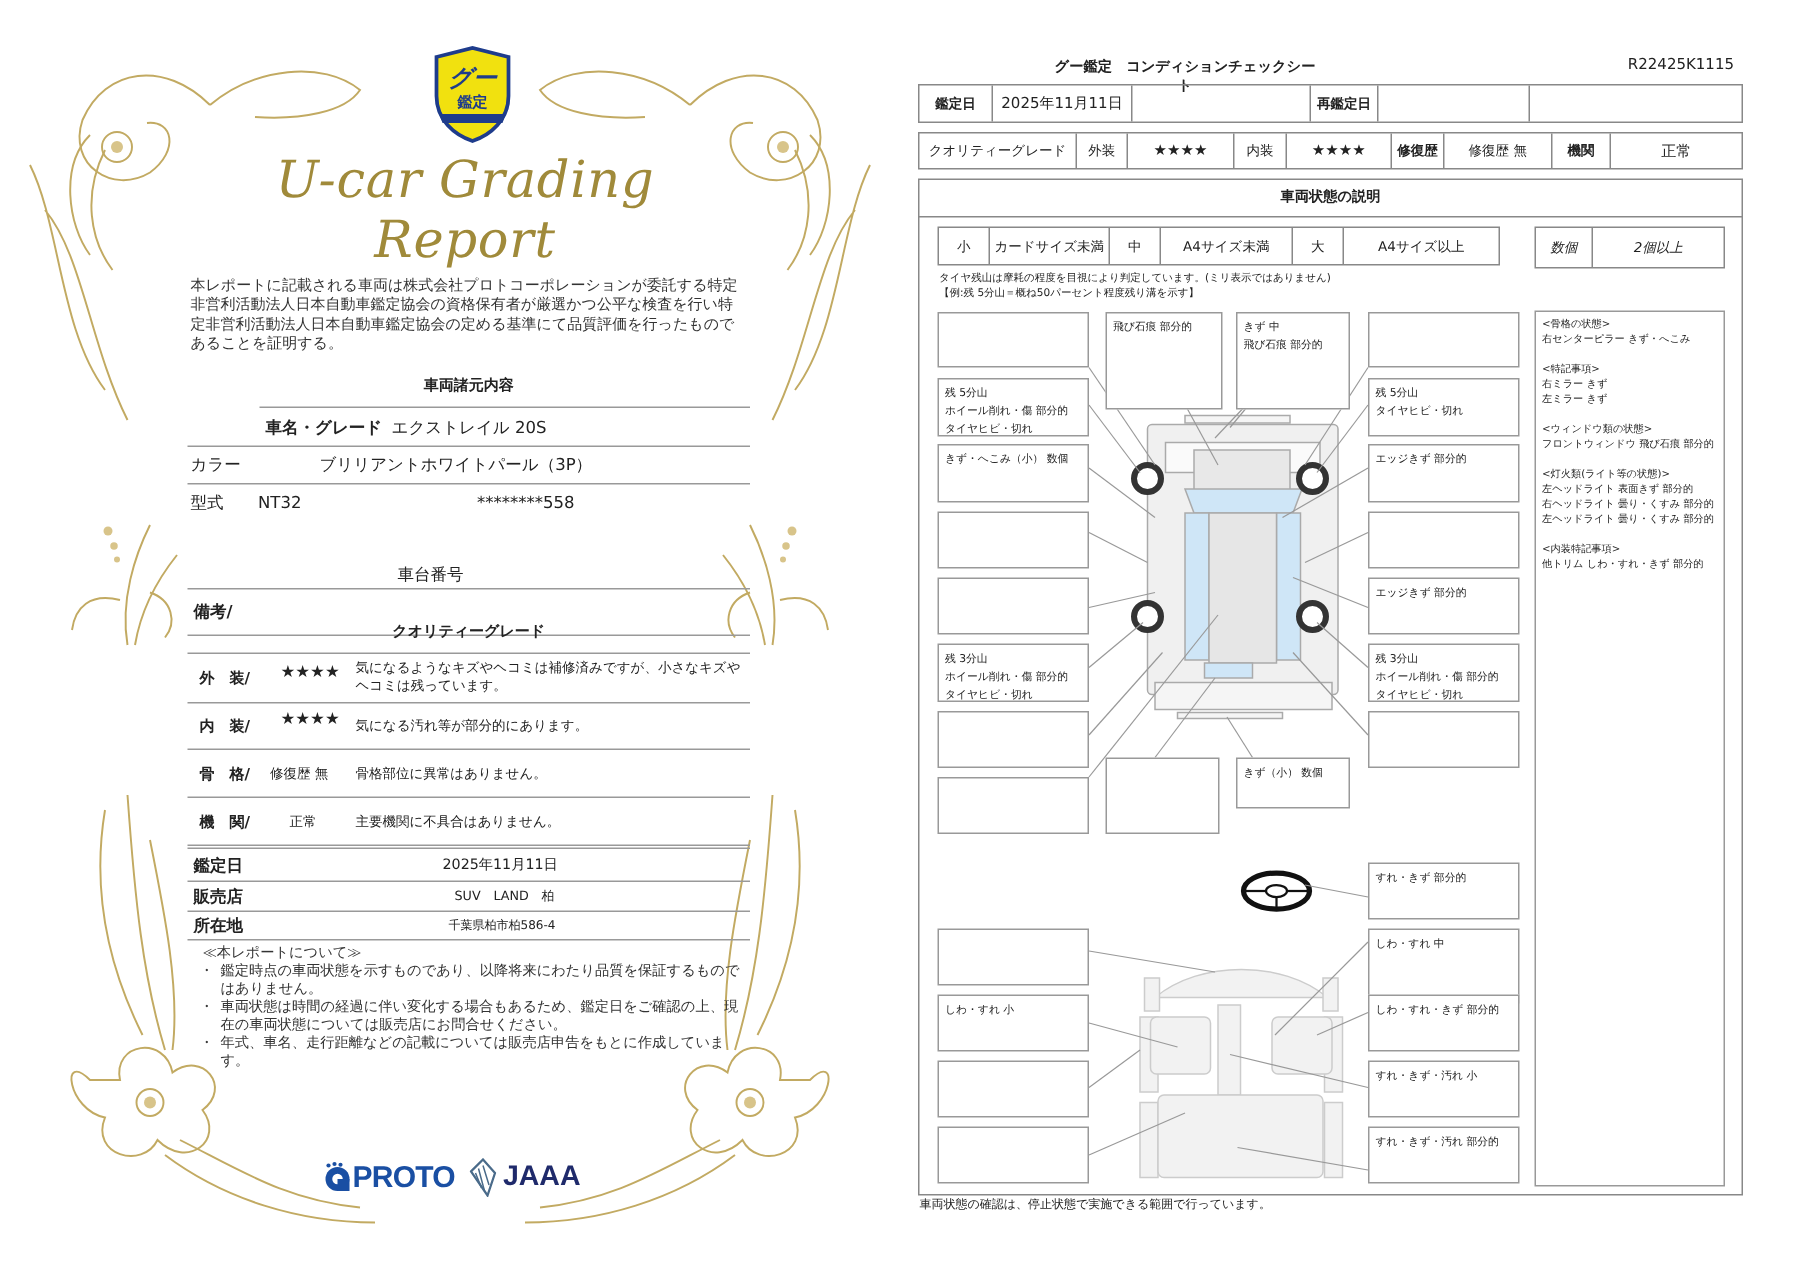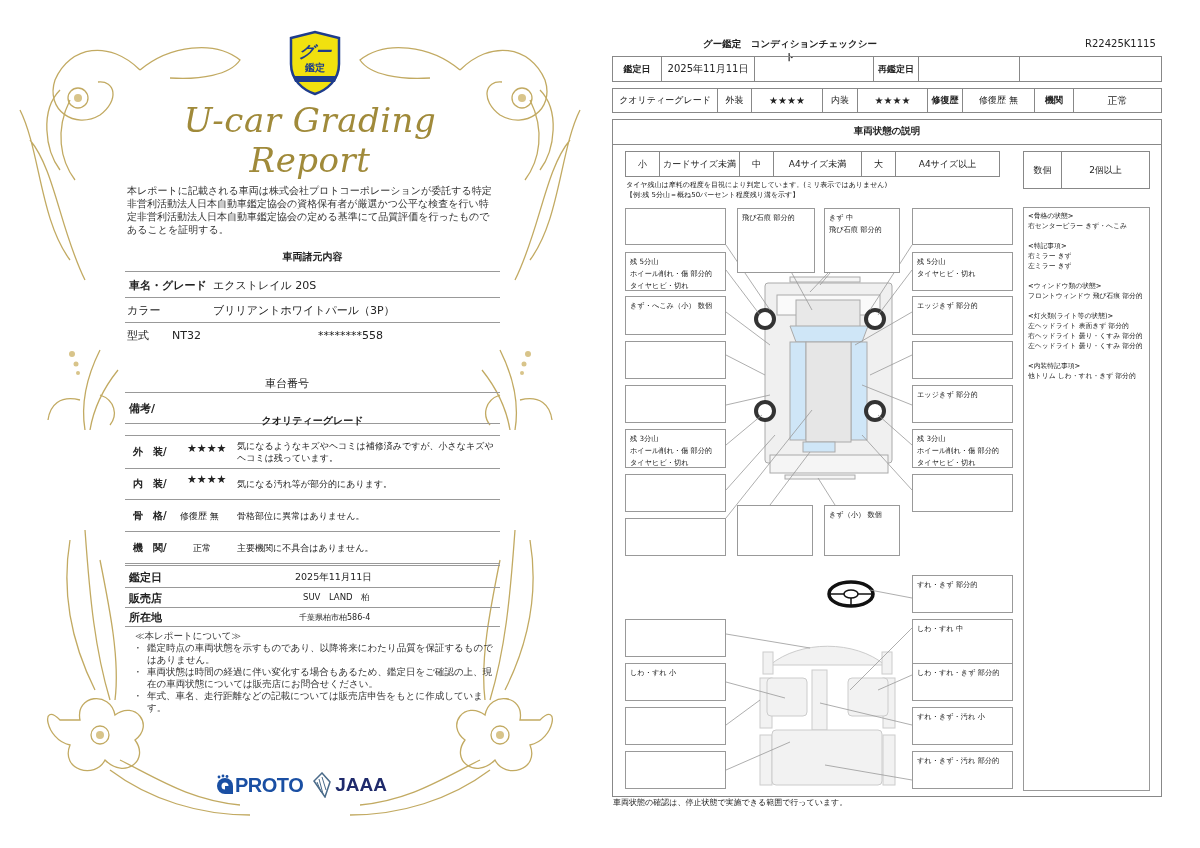--- a/index.html
+++ b/index.html
@@ -100,21 +100,21 @@
     <text x="28" y="27" text-anchor="middle" font-size="16" font-weight="bold" fill="#1e3c8c" font-style="italic" font-family="DejaVu Sans, sans-serif">グー</text>
     <text x="28" y="41" text-anchor="middle" font-size="10" font-weight="bold" fill="#1e3c8c" font-family="DejaVu Sans, sans-serif">鑑定</text>
     <path d="M6 46 L50 46 L48 52 L8 52 Z" fill="#1e3c8c"></path>
   </svg>
 
   <div class="cert-title">U-car Grading Report</div>
   <div class="cert-intro">本レポートに記載される車両は株式会社プロトコーポレーションが委託する特定非営利活動法人日本自動車鑑定協会の資格保有者が厳選かつ公平な検査を行い特定非営利活動法人日本自動車鑑定協会の定める基準にて品質評価を行ったものであることを証明する。</div>
 
   <div class="sec-head" style="top:250px;">車両諸元内容</div>
   <div class="spec" style="top:271px;">
-    <div class="row" style="height:26px;">
+    <div class="row" style="height:26px;margin-left:48px;">
       <span class="lbl" style="left:4px;">車名・グレード</span>
       <span style="left:88px;">エクストレイル 20S</span>
     </div>
     <div class="row" style="height:25px;">
       <span style="left:2px;">カラー</span>
       <span style="left:88px;">ブリリアントホワイトパール（3P）</span>
     </div>
     <div class="row" style="height:25px;">
       <span style="left:2px;">型式</span>
       <span style="left:47px;">NT32</span>
@@ -190,21 +190,21 @@
       <svg width="18" height="26" viewBox="0 0 18 26">
         <path d="M9 1 L17 10 L12 25 L1 9 Z" fill="none" stroke="#4a6b8a" stroke-width="1.5"></path>
         <path d="M6 7 L10 22 M9 5 L13 18 M4 10 L8 20" stroke="#4a6b8a" stroke-width="1"></path>
       </svg>
       <span>JAAA</span>
     </div>
   </div>
 </div>
 
 <div class="sheet-title" style="left:700px;">グー鑑定　コンディションチェックシート</div>
-<div class="sheet-id" style="position:absolute; left:1085px; top:38px; font-size:10px;">R22425K1115</div>
+<div class="sheet-id" style="position:absolute; left:1085px; top:38px; font-size:10px;text-align:right;">R22425K1115</div>
 
 <div class="grid" style="left:612px; top:56px; width:550px; height:26px;">
   <div style="width:49px; font-weight:bold;">鑑定日</div>
   <div style="width:93px; font-size:10px;">2025年11月11日</div>
   <div style="width:119px;"></div>
   <div style="width:45px; font-weight:bold;">再鑑定日</div>
   <div style="width:101px;"></div>
   <div style="flex:1;"></div>
 </div>
 
@@ -224,21 +224,21 @@
 <div class="desc-head">車両状態の説明</div>
 
 <div class="grid" style="left:625px; top:151px; width:375px; height:26px; border-width:1px;">
   <div style="width:34px;">小</div>
   <div style="width:80px;">カードサイズ未満</div>
   <div style="width:34px;">中</div>
   <div style="width:88px;">A4サイズ未満</div>
   <div style="width:34px;">大</div>
   <div style="flex:1;">A4サイズ以上</div>
 </div>
-<div class="grid" style="left:1023px; top:151px; width:127px; height:38px; border-width:1px;">
+<div class="grid" style="left:1023px; top:151px; width:127px; height:28px; border-width:1px;font-style:italic;">
   <div style="width:38px;">数個</div>
   <div style="flex:1;">2個以上</div>
 </div>
 
 <div class="tire-note">
   <div>タイヤ残山は摩耗の程度を目視により判定しています。(ミリ表示ではありません)</div>
   <div>【例:残 5分山＝概ね50パーセント程度残り溝を示す】</div>
 </div>
 
 <svg class="diagram" viewBox="600 0 600 848">
@@ -339,21 +339,21 @@
 
 <div class="cbox" style="left:737px; top:208px; width:78px; height:65px;">
   <div>飛び石痕 部分的</div>
 </div>
 <div class="cbox" style="left:824px; top:208px; width:76px; height:65px;">
   <div>きず 中</div>
   <div>飛び石痕 部分的</div>
 </div>
 
 <div class="cbox" style="left:737px; top:505px; width:76px; height:51px;"></div>
-<div class="cbox" style="left:824px; top:505px; width:76px; height:51px;">
+<div class="cbox" style="left:824px; top:505px; width:76px; height:34px;">
   <div>きず（小） 数個</div>
 </div>
 
 <div class="cbox" style="left:912px; top:208px; width:101px; height:37px;"></div>
 <div class="cbox" style="left:912px; top:252px; width:101px; height:39px;">
   <div>残 5分山</div>
   <div>タイヤヒビ・切れ</div>
 </div>
 <div class="cbox" style="left:912px; top:296px; width:101px; height:39px;">
   <div>エッジきず 部分的</div>

